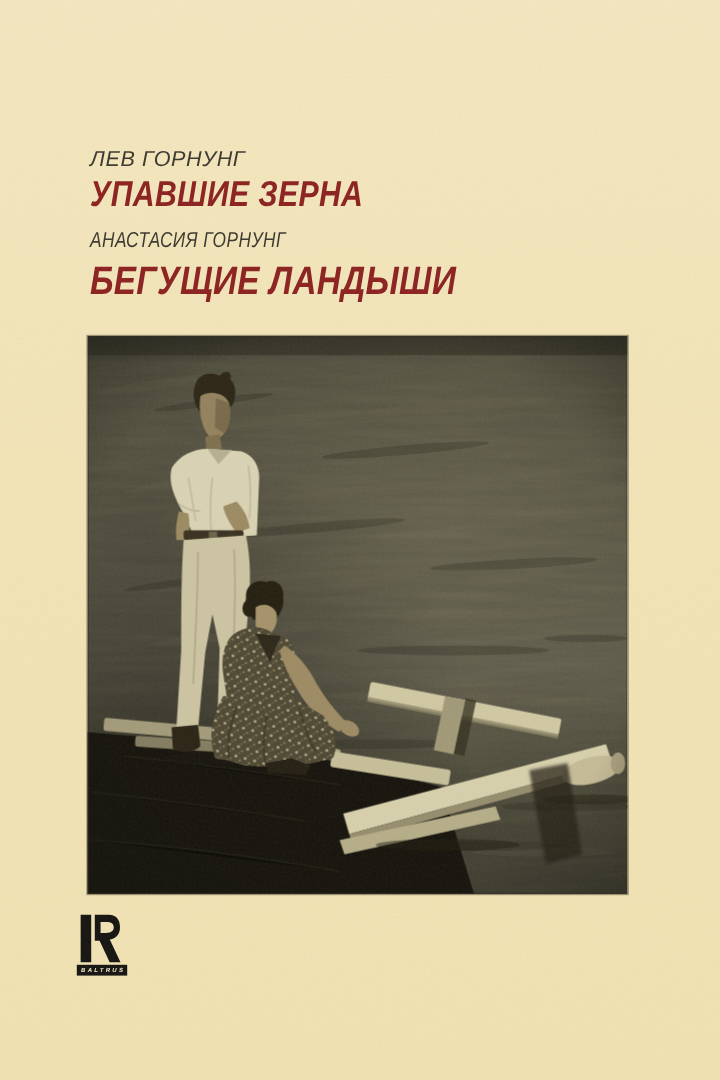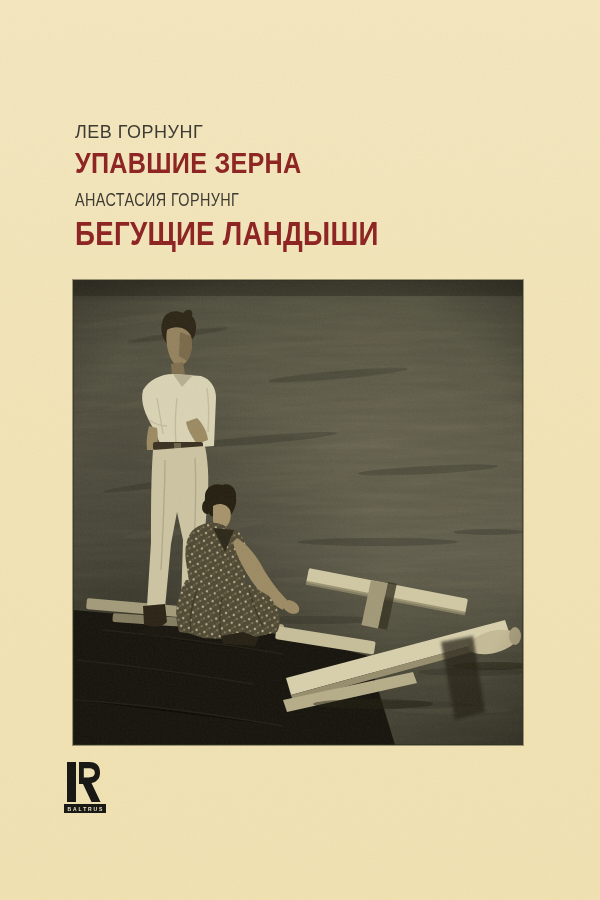--- a/index.html
+++ b/index.html
@@ -4,20 +4,21 @@
 <style>
   html,body{margin:0;padding:0;}
   body{
     width:600px;height:900px;position:relative;overflow:hidden;
     font-family:"Liberation Sans",sans-serif;
     background:#f2e4b7;
   }
   .cover{
     position:absolute;inset:0;
     background:linear-gradient(180deg,#f4e7bf 0%,#f2e4b6 45%,#f1e2b2 100%);
+    font-style:italic;
   }
   .line{position:absolute;left:75px;white-space:nowrap;transform-origin:left top;}
   .author{font-size:18px;color:#3b3830;letter-spacing:.5px;font-weight:normal;}
   #author-1{top:122px;}
   #author-2{top:190px;transform:scaleX(.80);}
   .title{font-weight:bold;color:#8c2220;transform:scaleX(.84);letter-spacing:.3px;}
   #title-1{top:146px;font-size:30px;}
   #title-2{top:215px;font-size:33px;}
   .photo{
     position:absolute;left:73px;top:280px;width:450px;height:465px;

